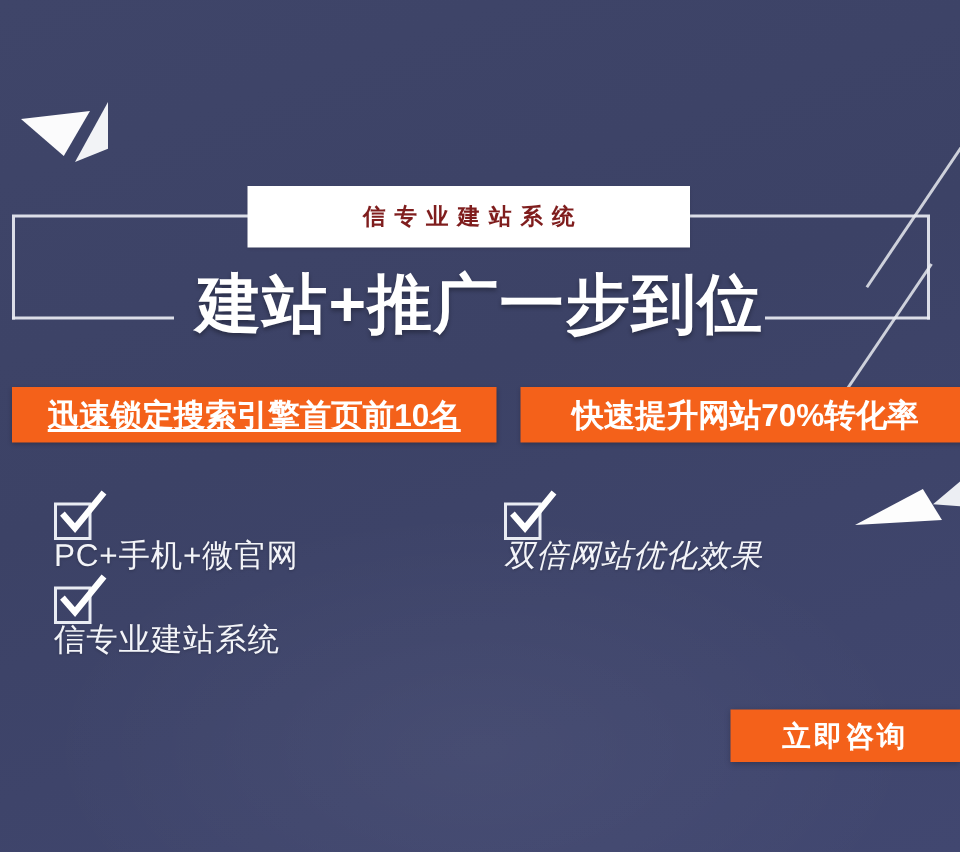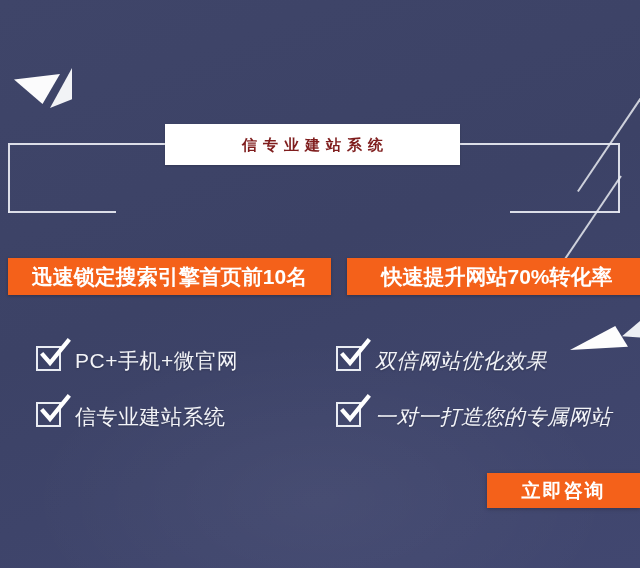--- a/index.html
+++ b/index.html
@@ -90,29 +90,29 @@
   }
 
   
   .badge{
     position:absolute;top:258px;height:37px;
     background:#f4611a;
     display:flex;align-items:center;justify-content:center;
     color:#ffffff;font-weight:bold;white-space:nowrap;
     box-shadow:0 1px 3px rgba(0,0,0,.25);
   }
-  #badge-left{left:8px;width:323px;font-size:21px;}
+  #badge-left{left:8px;width:323px;font-size:21px;text-decoration:underline;}
   #badge-right{left:347px;width:300px;font-size:21px;}
 
   
   #features{
     position:absolute;left:36px;top:330px;width:600px;
   }
   .feat-row{display:flex;align-items:center;height:56px;}
-  .feat{display:flex;align-items:flex-end;}
+  .feat{display:flex;align-items:flex-start;flex-direction:column;}
   .feat.col-left{width:300px;}
   .feat.col-right{width:300px;font-style:italic;}
 
   .chk{
     position:relative;width:25px;height:25px;flex:0 0 25px;
     box-sizing:border-box;
     border:2px solid #e9ecf3;
     margin-right:14px;
   }
   .chk svg{position:absolute;left:-1px;top:-10px;width:34px;height:34px;overflow:visible;}
@@ -153,20 +153,21 @@
   <div class="streak" id="streak-2"></div>
 
   <div id="frame"></div>
   <div id="frame-bottom-left"></div>
   <div id="frame-bottom-right"></div>
 
   <div id="label-box">
     <span id="label-text">信专业建站系统</span>
   </div>
 
+  <div id="headline">建站+推广一步到位</div>
 
   <div class="badge" id="badge-left">迅速锁定搜索引擎首页前10名</div>
   <div class="badge" id="badge-right">快速提升网站70%转化率</div>
 
   <div id="features">
 
     <div class="feat-row">
       <div class="feat col-left">
         <span class="chk">
           <svg viewBox="0 0 34 34" aria-hidden="true">
@@ -187,27 +188,19 @@
 
     <div class="feat-row">
       <div class="feat col-left">
         <span class="chk">
           <svg viewBox="0 0 34 34" aria-hidden="true">
             <path d="M6 17 L13 25 L31 3" fill="none" stroke="#ffffff" stroke-width="4.2" stroke-linecap="square" stroke-linejoin="miter"></path>
           </svg>
         </span>
         <span class="feat-label">信专业建站系统</span>
       </div>
-      <div class="feat col-right">
-        <span class="chk">
-          <svg viewBox="0 0 34 34" aria-hidden="true">
-            <path d="M6 17 L13 25 L31 3" fill="none" stroke="#ffffff" stroke-width="4.2" stroke-linecap="square" stroke-linejoin="miter"></path>
-          </svg>
-        </span>
-        <span class="feat-label">一对一打造您的专属网站</span>
-      </div>
     </div>
 
   </div>
 
   <div id="cta">立即咨询</div>
 
 </div>
 
 </body></html>

